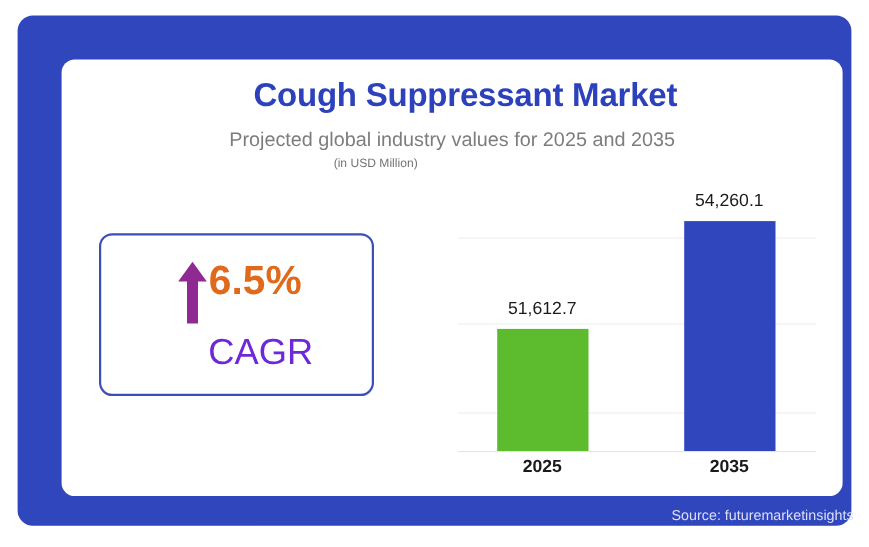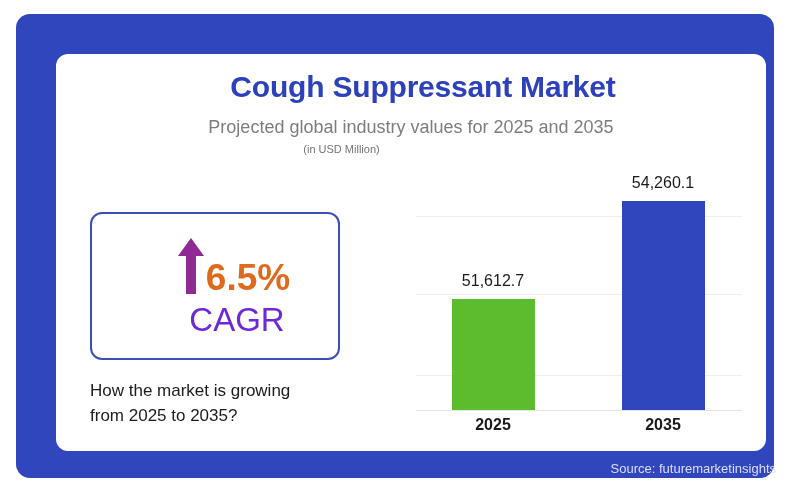--- a/index.html
+++ b/index.html
@@ -87,24 +87,24 @@
     top: 158px;
     width: 250px;
     height: 148px;
     border: 2px solid #3b4fb6;
     border-radius: 12px;
     box-sizing: border-box;
     background: #ffffff;
   }
   #cagr-row {
     position: absolute;
-    left: 16px; top: 22px;
+    left: 0; top: 22px;
     width: 250px;
     display: flex;
-    align-items: flex-end;
+    align-items: flex-start;
     justify-content: center;
   }
   #up-arrow-icon {
     width: 30px;
     height: 60px;
     display: block;
   }
   #cagr-value {
     font-size: 37px;
     font-weight: bold;
@@ -221,24 +221,20 @@
       <div id="cagr-box">
         <div id="cagr-row">
           <svg id="up-arrow-icon" viewBox="0 0 30 60">
             <path d="M15 2 L28 20 L20 20 L20 58 L10 58 L10 20 L2 20 Z" fill="#8e2a91"></path>
           </svg>
           <span id="cagr-value">6.5%</span>
         </div>
         <div id="cagr-label">CAGR</div>
       </div>
 
-      <div id="question-text">
-        <div>How the market is growing</div>
-        <div>from 2025 to 2035?</div>
-      </div>
 
       <div id="plot-area">
 
         <div class="gridline" style="top:42px;"></div>
         <div class="gridline" style="top:120px;"></div>
         <div class="gridline" style="top:201px;"></div>
         <div id="axis-baseline"></div>
 
         <div class="bar-group" id="bar-group-0">
           <div class="bar-value" style="bottom:120px;">51,612.7</div>

